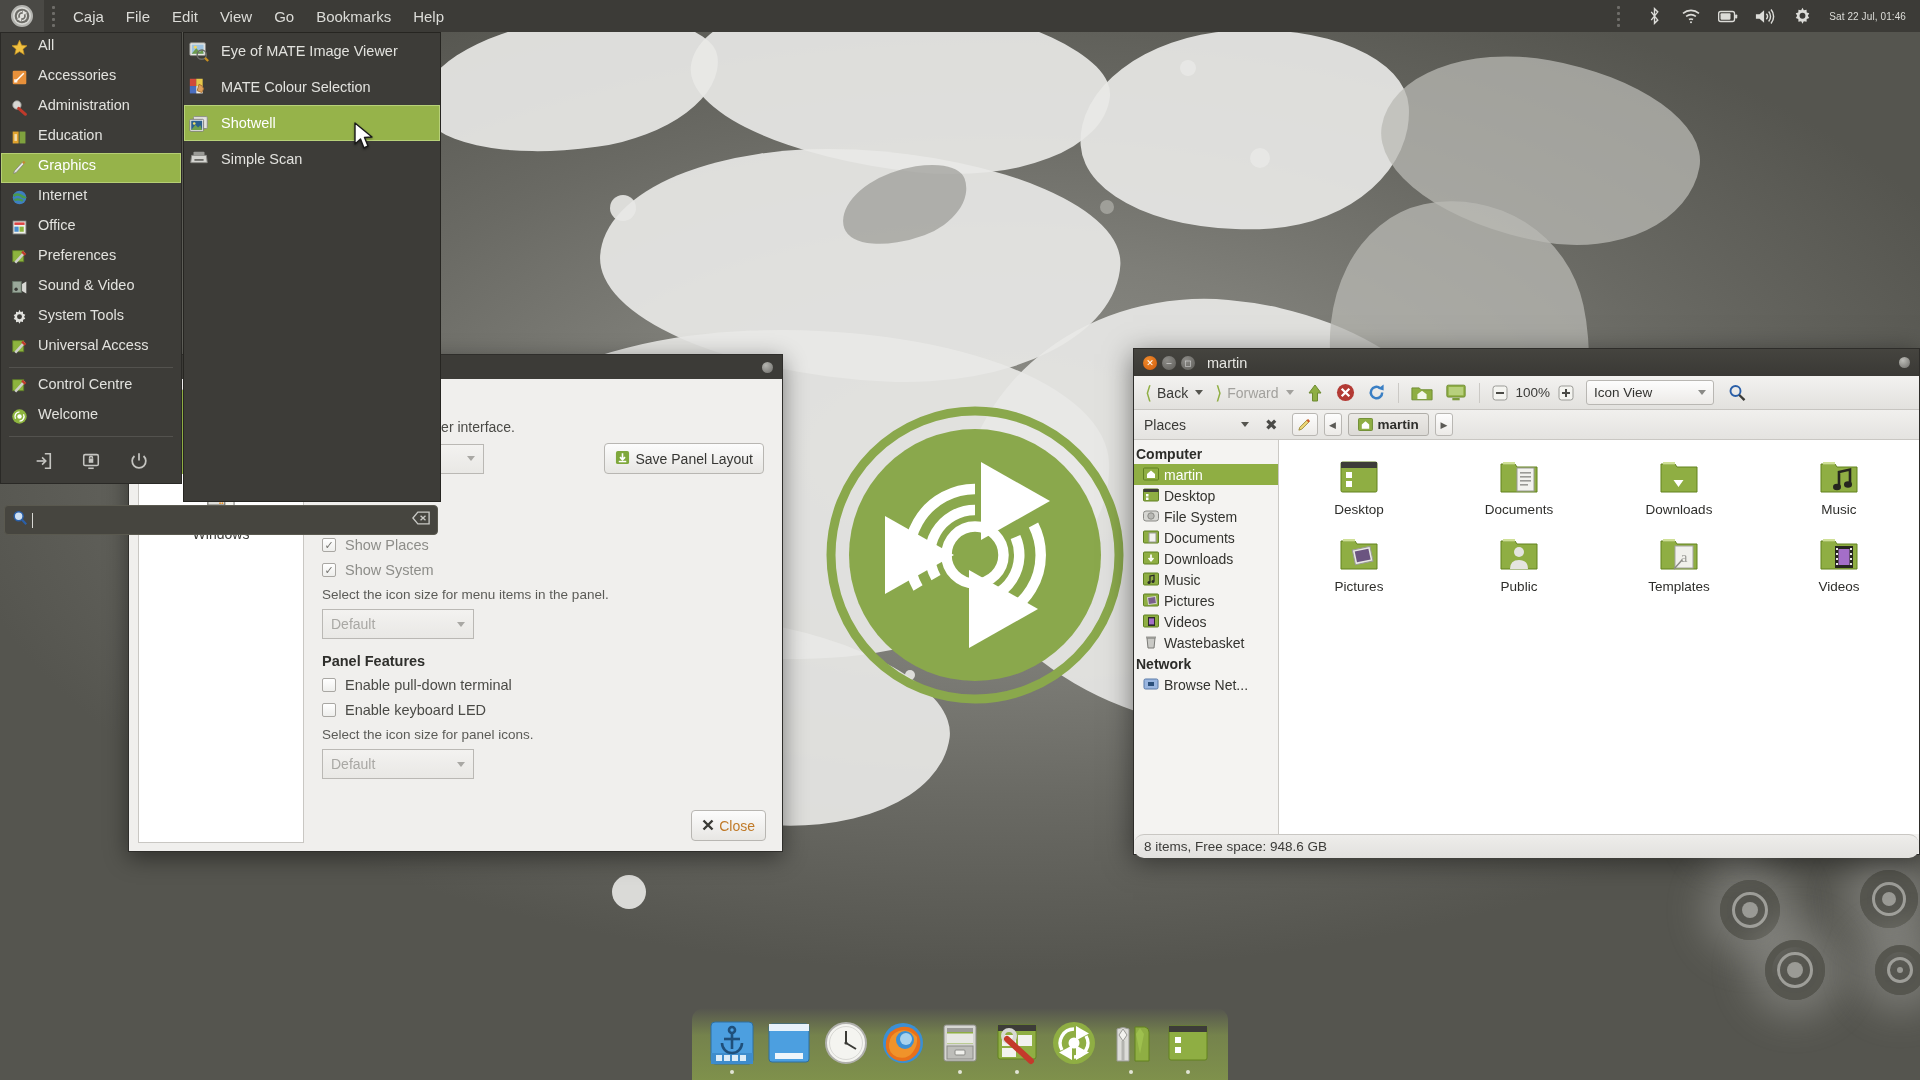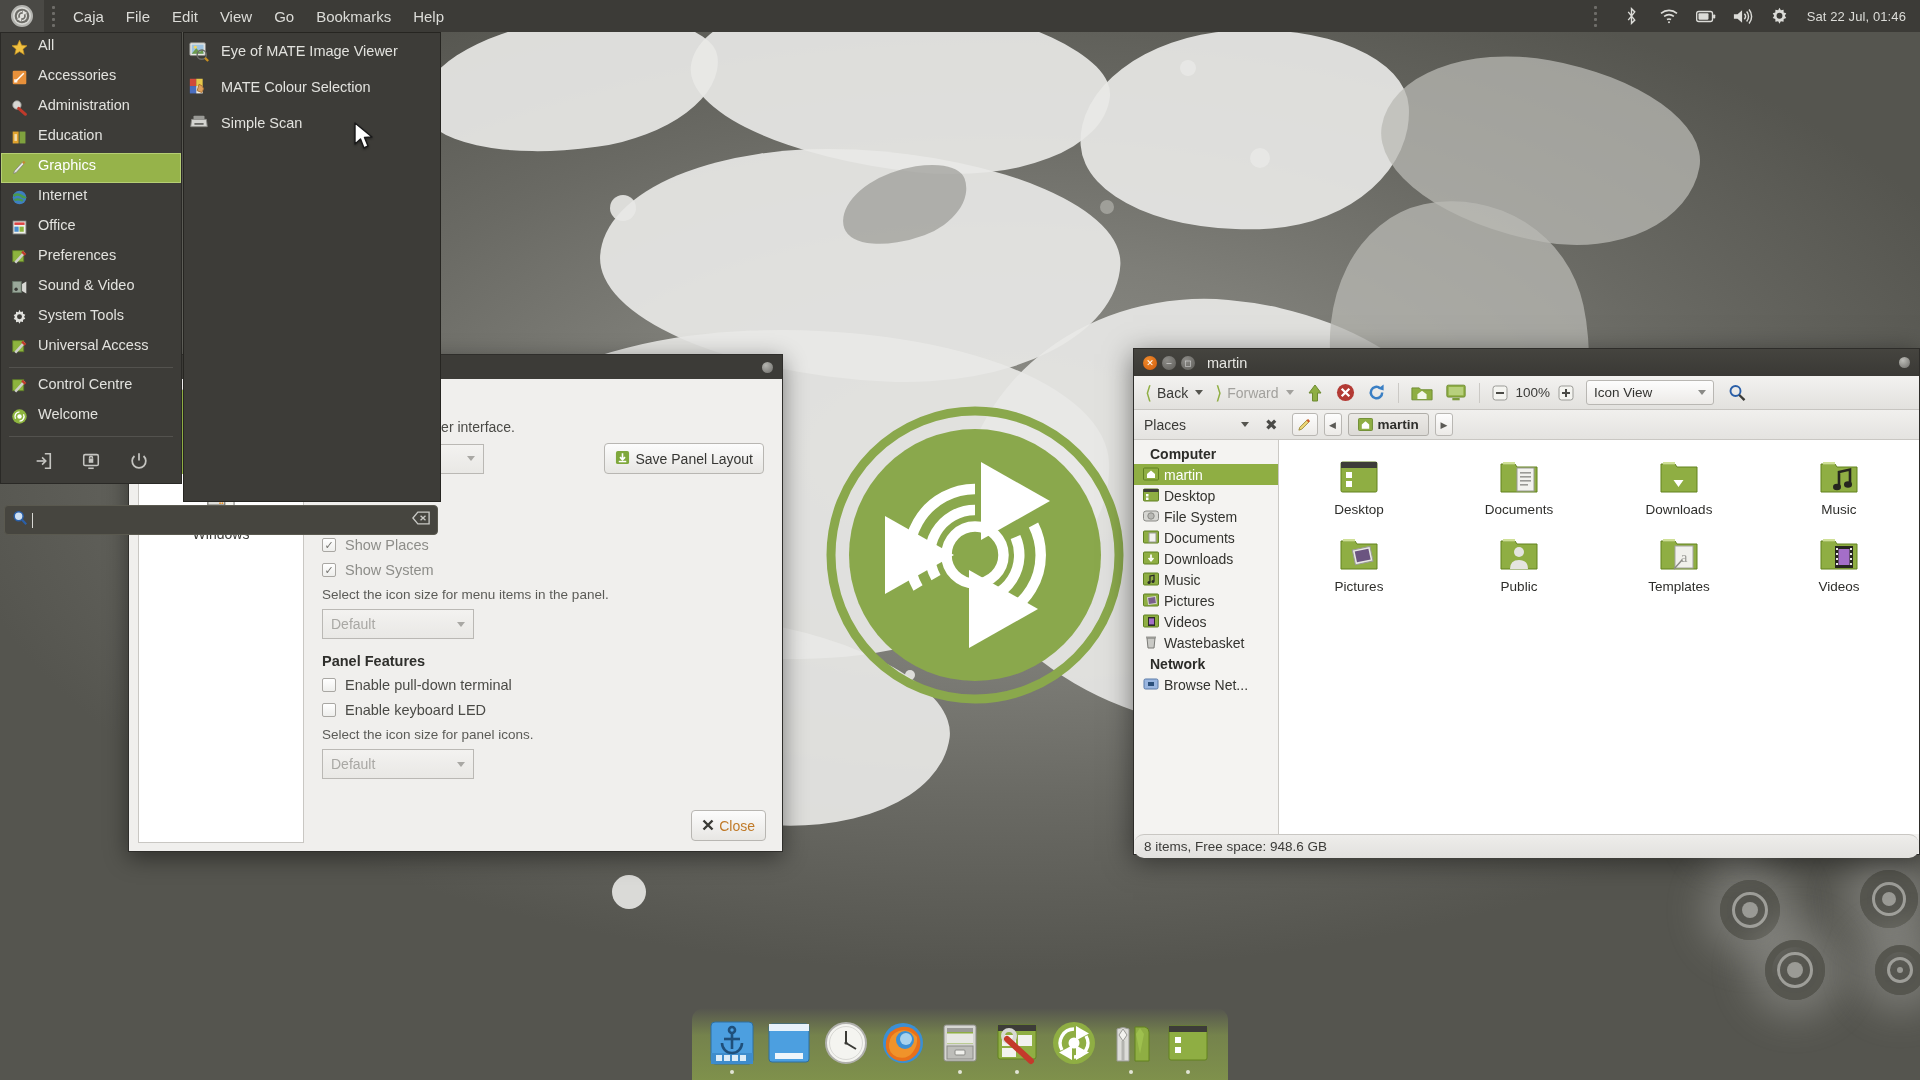--- a/index.html
+++ b/index.html
@@ -51,21 +51,21 @@
     display:flex; align-items:center; justify-content:center;
     border: 2px solid #b4b4b0;
   }
   .logo-circle svg { display:block; }
   .grip { width: 10px; display:flex; flex-direction:column; gap:3px; align-items:center; margin: 0 4px; }
   .grip span { width: 3px; height: 3px; background: #6e6d69; border-radius:1px; }
   #panel-menus { display: flex; gap: 0; }
   #panel-menus .mi { padding: 5px 11px; cursor: default; }
   #tray { margin-left: auto; display: flex; align-items: center; gap: 17px; padding-right: 14px; }
   #tray .ticon { width: 20px; height: 20px; display:flex; align-items:center; justify-content:center; }
-  #clock { font-size: 13px; color: #ddddd9; letter-spacing: .1px; }
+  #clock { font-size: 10px; color: #ddddd9; letter-spacing: .1px; }
 
   
   #app-menu {
     position: absolute; top: 32px; left: 0; z-index: 70;
     width: 182px; background: #3d3c38; border: 1px solid #2a2926;
     color: #e2e2de; font-size: 14.5px;
   }
   .cat {
     display: flex; align-items: flex-start; gap: 9px;
     padding: 4px 8px; height: 30px; cursor: default;
@@ -206,21 +206,21 @@
     height: 23px; background: linear-gradient(#eceae7,#dcdad6); border: 1px solid #b0aea9;
     border-radius: 3px; display:flex; align-items:center; gap:5px; padding: 0 9px;
     font-weight: bold; font-size: 13.5px; color: #2f2f2c;
   }
 
   #caja-main { display: flex; height: 394px; }
   #caja-side {
     width: 145px; background: #f4f3f1; border-right: 1px solid #cbc9c5;
     font-size: 14px; color: #33332f; padding-top: 3px; overflow: hidden;
   }
-  .side-head { font-weight: bold; padding: 3px 6px 2px 16px; font-size: 14px; color:#2c2c29; }
+  .side-head { font-weight: bold; padding: 3px 6px 2px 2px; font-size: 14px; color:#2c2c29; }
   .side-item { display:flex; align-items:center; gap: 5px; padding: 1px 6px 1px 9px; height: 21px; }
   .side-item.sel { background: #8fae43; color: #fff; }
   .side-item .si { width: 16px; height: 16px; flex:none; }
   #caja-view { flex: 1; background: #fff; padding: 14px 0 0 0; }
   .icon-grid { display: grid; grid-template-columns: repeat(4, 1fr); row-gap: 14px; }
   .fitem { display:flex; flex-direction:column; align-items:center; gap: 4px; font-size: 13.5px; color: #2e2e2b; }
   .fitem .fico { width: 48px; height: 44px; display:flex; align-items:flex-end; justify-content:center; }
   #caja-status {
     height: 24px; background: linear-gradient(#eeedeb,#e2e1de); border-top: 1px solid #c9c7c3;
     display:flex; align-items:center; padding-left: 10px; font-size: 13.5px; color: #3c3c39; border-radius: 10px;
@@ -565,20 +565,32 @@
     <span class="ai">
       <svg width="22" height="22" viewBox="0 0 24 24">
           <rect x="2" y="3" width="7" height="8" fill="#d04a3a"></rect>
           <rect x="9" y="3" width="7" height="8" fill="#e8c84a"></rect>
           <rect x="2" y="11" width="7" height="8" fill="#4a6ec0"></rect>
           <rect x="9" y="11" width="7" height="8" fill="#f0f0ec"></rect>
           <path d="M12 9 q4 1 5 5 l-2 4 -5-2z" fill="#e0a05a" stroke="#a87030"></path>
         </svg>
     </span>
     <span>MATE Colour Selection</span>
+  </div>
+  <div class="app-item sel">
+    <span class="ai">
+      <svg width="22" height="22" viewBox="0 0 24 24">
+          <rect x="6" y="5" width="15" height="13" rx="1" fill="#e4e4e0" stroke="#8a8a86"></rect>
+          <rect x="2" y="8" width="15" height="13" rx="1" fill="#f2f2ee" stroke="#7a7a76"></rect>
+          <rect x="3.5" y="9.5" width="12" height="10" fill="#2b5f8e"></rect>
+          <circle cx="6.8" cy="12.5" r="1.4" fill="#f2e06a"></circle>
+          <path d="M3.5 19.5 L8 14 L11 17 L13.5 14.5 L15.5 19.5z" fill="#6fa04e"></path>
+        </svg>
+    </span>
+    <span>Shotwell</span>
   </div>
   <div class="app-item">
     <span class="ai">
       <svg width="22" height="22" viewBox="0 0 24 24">
           <path d="M4 8 h16 l1 8 h-18z" fill="#d4d4d0" stroke="#8a8a86"></path>
           <rect x="6" y="4" width="12" height="4" rx="1" fill="#9a9a96"></rect>
           <rect x="7" y="12" width="10" height="2" fill="#6a6a66"></rect>
         </svg>
     </span>
     <span>Simple Scan</span>

